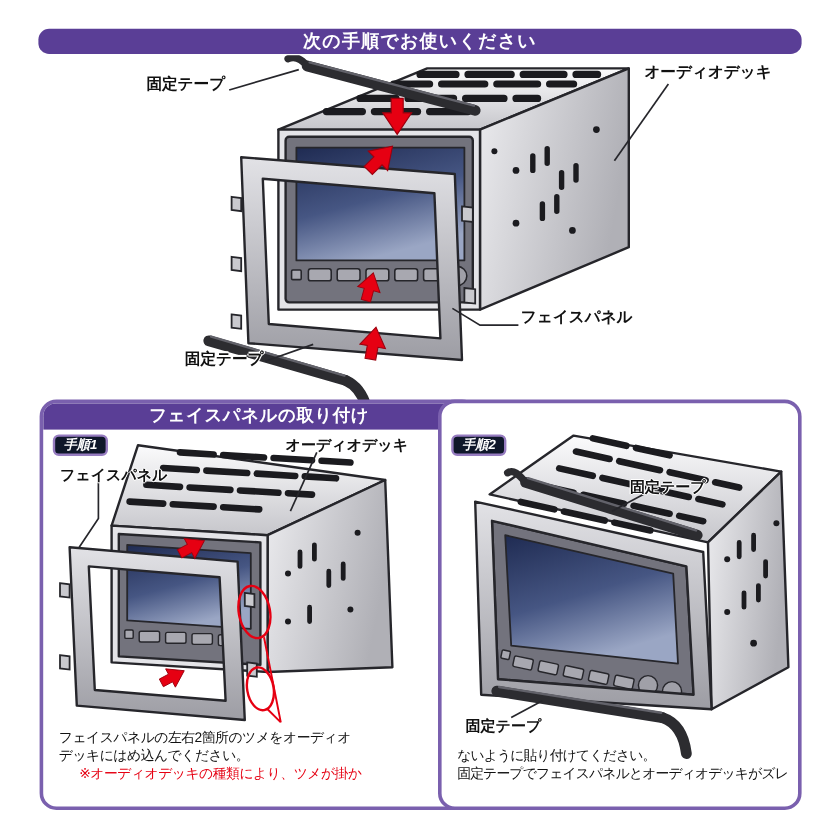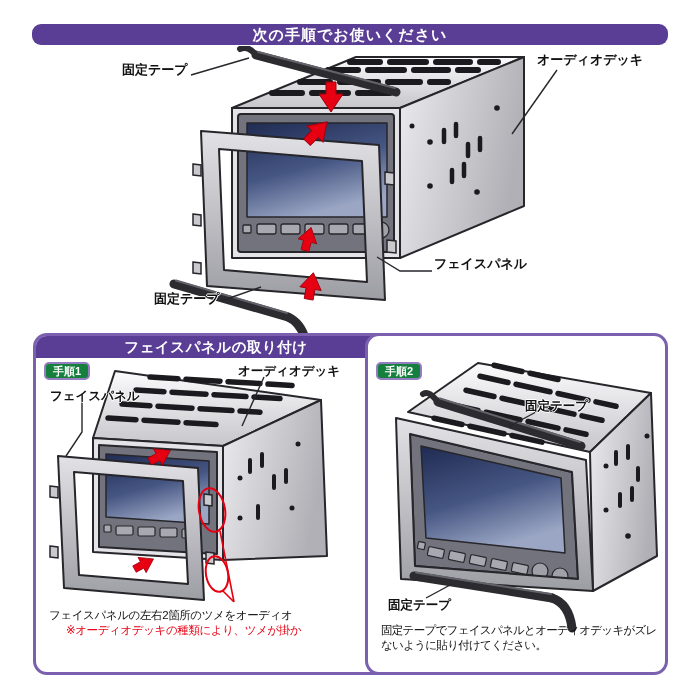--- a/index.html
+++ b/index.html
@@ -14,23 +14,23 @@
   .main-figure svg{position:absolute;left:0;top:0;}
   .fig-label{position:absolute;font-weight:bold;font-size:13px;color:#111;white-space:nowrap;
              text-shadow:1px 0 0 #fff,-1px 0 0 #fff,0 1px 0 #fff,0 -1px 0 #fff;z-index:3;}
   
   .panel{position:absolute;top:333px;height:342px;background:#fff;border:3px solid #7a60ae;
          border-radius:14px;overflow:hidden;box-sizing:border-box;}
   .panel-left{left:33px;width:366px;}
   .panel-right{left:365px;width:303px;}
   .panel-header{background:#5a3e96;color:#fff;font-weight:bold;font-size:14.5px;height:22px;
                 line-height:22px;text-align:center;letter-spacing:0.5px;}
-  .step-badge{position:absolute;left:8px;top:26px;background:#15803d;border:2px solid #967cc0;
+  .step-badge{position:absolute;left:8px;top:26px;background:#0f172a;border:2px solid #967cc0;
               border-radius:5px;color:#fff;font-weight:bold;font-size:11px;line-height:14px;
-              padding:0 7px;z-index:4;}
+              padding:0 7px;z-index:4;font-style:italic;}
   .panel svg{position:absolute;left:0;top:24px;z-index:1;}
   .panel .fig-label{font-size:12.5px;}
   .panel-text{position:absolute;left:13px;right:4px;z-index:5;font-weight:normal;
               font-size:11.5px;line-height:1.3;letter-spacing:-0.4px;}
   .panel-text div{white-space:nowrap;}
   .panel-text .note{color:#e60012;margin-left:17px;}
   .panel-text .hang{padding-left:12px;}
   .pt-left{top:272px;}
   .pt-right{top:287px;letter-spacing:-0.7px;}
 </style>
@@ -195,20 +195,21 @@
         <path d="M46,42 L46,72 L30,96"></path>
         <path d="M228,17 L206,66"></path>
       </g>
     </svg>
 
     <div class="fig-label" style="left:14px;top:52px;">フェイスパネル</div>
     <div class="fig-label" style="left:202px;top:27px;">オーディオデッキ</div>
 
     <div class="panel-text pt-left">
       <div>フェイスパネルの左右2箇所のツメをオーディオ</div>
+      <div>デッキにはめ込んでください。</div>
       <div class="note">※オーディオデッキの種類により、ツメが掛か</div>
     </div>
   </div>
 
   <div class="panel panel-right">
     <div class="step-badge">手順2</div>
 
     <svg width="297" height="290" viewBox="0 0 297 290">
       <g stroke="#26262b" stroke-width="2" stroke-linejoin="round">
         <path d="M40,52 L222,92 L283,33 L110,3 Z" fill="url(#gTop)"></path>
@@ -254,18 +255,18 @@
       <g stroke="#26262b" stroke-width="1.4" fill="none">
         <path d="M168,52 L142,66"></path>
         <path d="M58,238 L84,224"></path>
       </g>
     </svg>
 
     <div class="fig-label" style="left:157px;top:62px;">固定テープ</div>
     <div class="fig-label" style="left:20px;top:261px;">固定テープ</div>
 
     <div class="panel-text pt-right">
+      <div>ないように貼り付けてください。</div>
       <div>固定テープでフェイスパネルとオーディオデッキがズレ</div>
-      <div>ないように貼り付けてください。</div>
     </div>
   </div>
 
 </div>
 
 </body></html>

